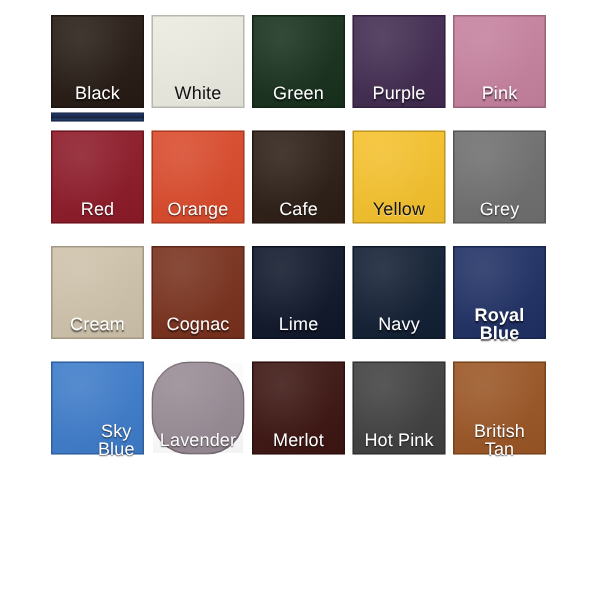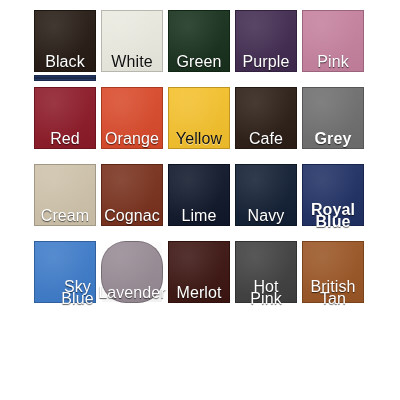--- a/index.html
+++ b/index.html
@@ -54,21 +54,21 @@
     bottom: 0;
     pointer-events: none;
     background:
       radial-gradient(ellipse at 32% 26%, rgba(255,255,255,0.09), rgba(255,255,255,0) 62%),
       linear-gradient(160deg, rgba(255,255,255,0.06) 0%, rgba(0,0,0,0.05) 100%);
   }
 
   .swatch-label {
     position: relative;
     z-index: 2;
-    font-size: 16px;
+    font-size: 12px;
     line-height: 12.5px;
     text-align: center;
     letter-spacing: 0.1px;
     padding: 0 1px;
     white-space: pre-line;
     word-break: keep-all;
     margin-top: 42px;
   }
 
   .swatch.on-dark .swatch-label {
@@ -109,27 +109,27 @@
       </div>
       <div class="swatch on-dark" style="background-color: rgb(198, 129, 159);">
         <span class="swatch-label">Pink</span>
       </div>
       <div class="swatch on-dark" style="background-color: rgb(141, 26, 40);">
         <span class="swatch-label">Red</span>
       </div>
       <div class="swatch on-dark" style="background-color: rgb(218, 74, 43);">
         <span class="swatch-label">Orange</span>
       </div>
+      <div class="swatch on-dark" style="background-color: rgb(44, 30, 22);">
+        <span class="swatch-label">Cafe</span>
+      </div>
       <div class="swatch on-light" style="background-color: rgb(245, 193, 44);">
         <span class="swatch-label">Yellow</span>
       </div>
-      <div class="swatch on-dark" style="background-color: rgb(44, 30, 22);">
-        <span class="swatch-label">Cafe</span>
-      </div>
-      <div class="swatch on-dark" style="background-color: rgb(111, 111, 111); font-weight: bold;">
+      <div class="swatch on-dark" style="background-color: rgb(111, 111, 111);">
         <span class="swatch-label">Grey</span>
       </div>
       <div class="swatch on-dark" style="background-color: rgb(207, 195, 171);">
         <span class="swatch-label">Cream</span>
       </div>
       <div class="swatch on-dark" style="background-color: rgb(121, 49, 29);">
         <span class="swatch-label">Cognac</span>
       </div>
       <div class="swatch on-dark" style="background-color: #0f172a;">
         <span class="swatch-label">Lime</span>

